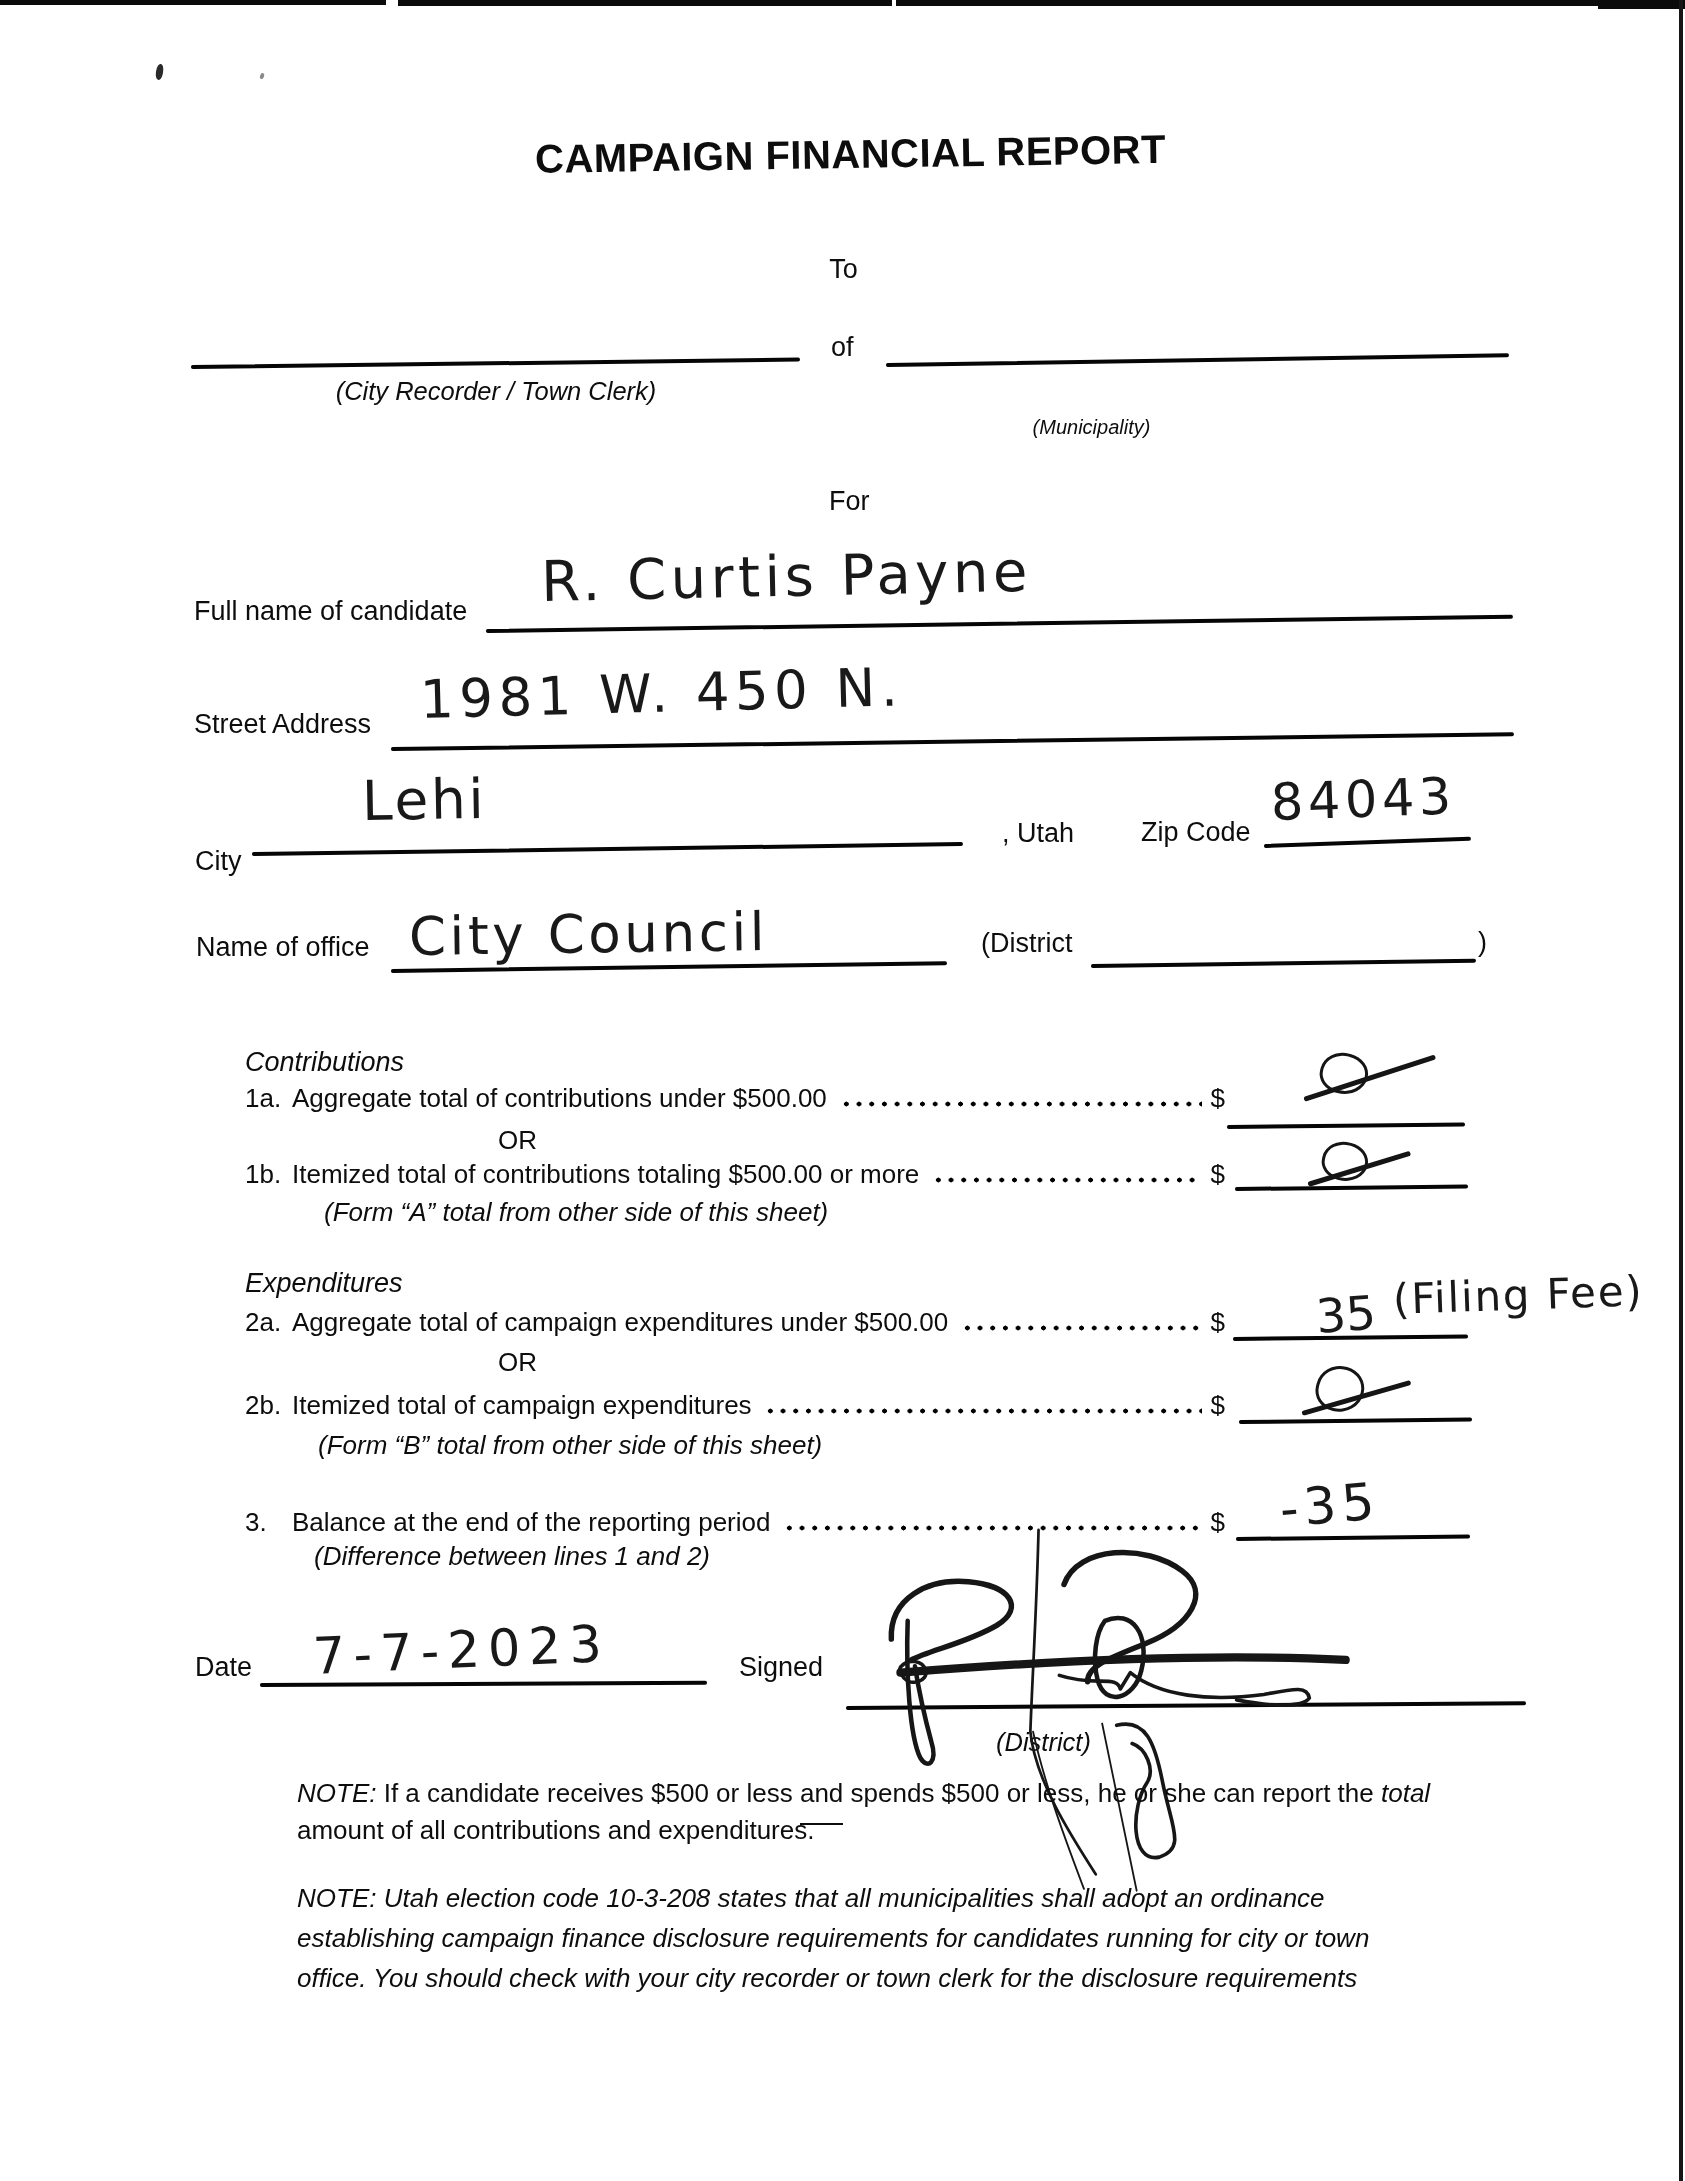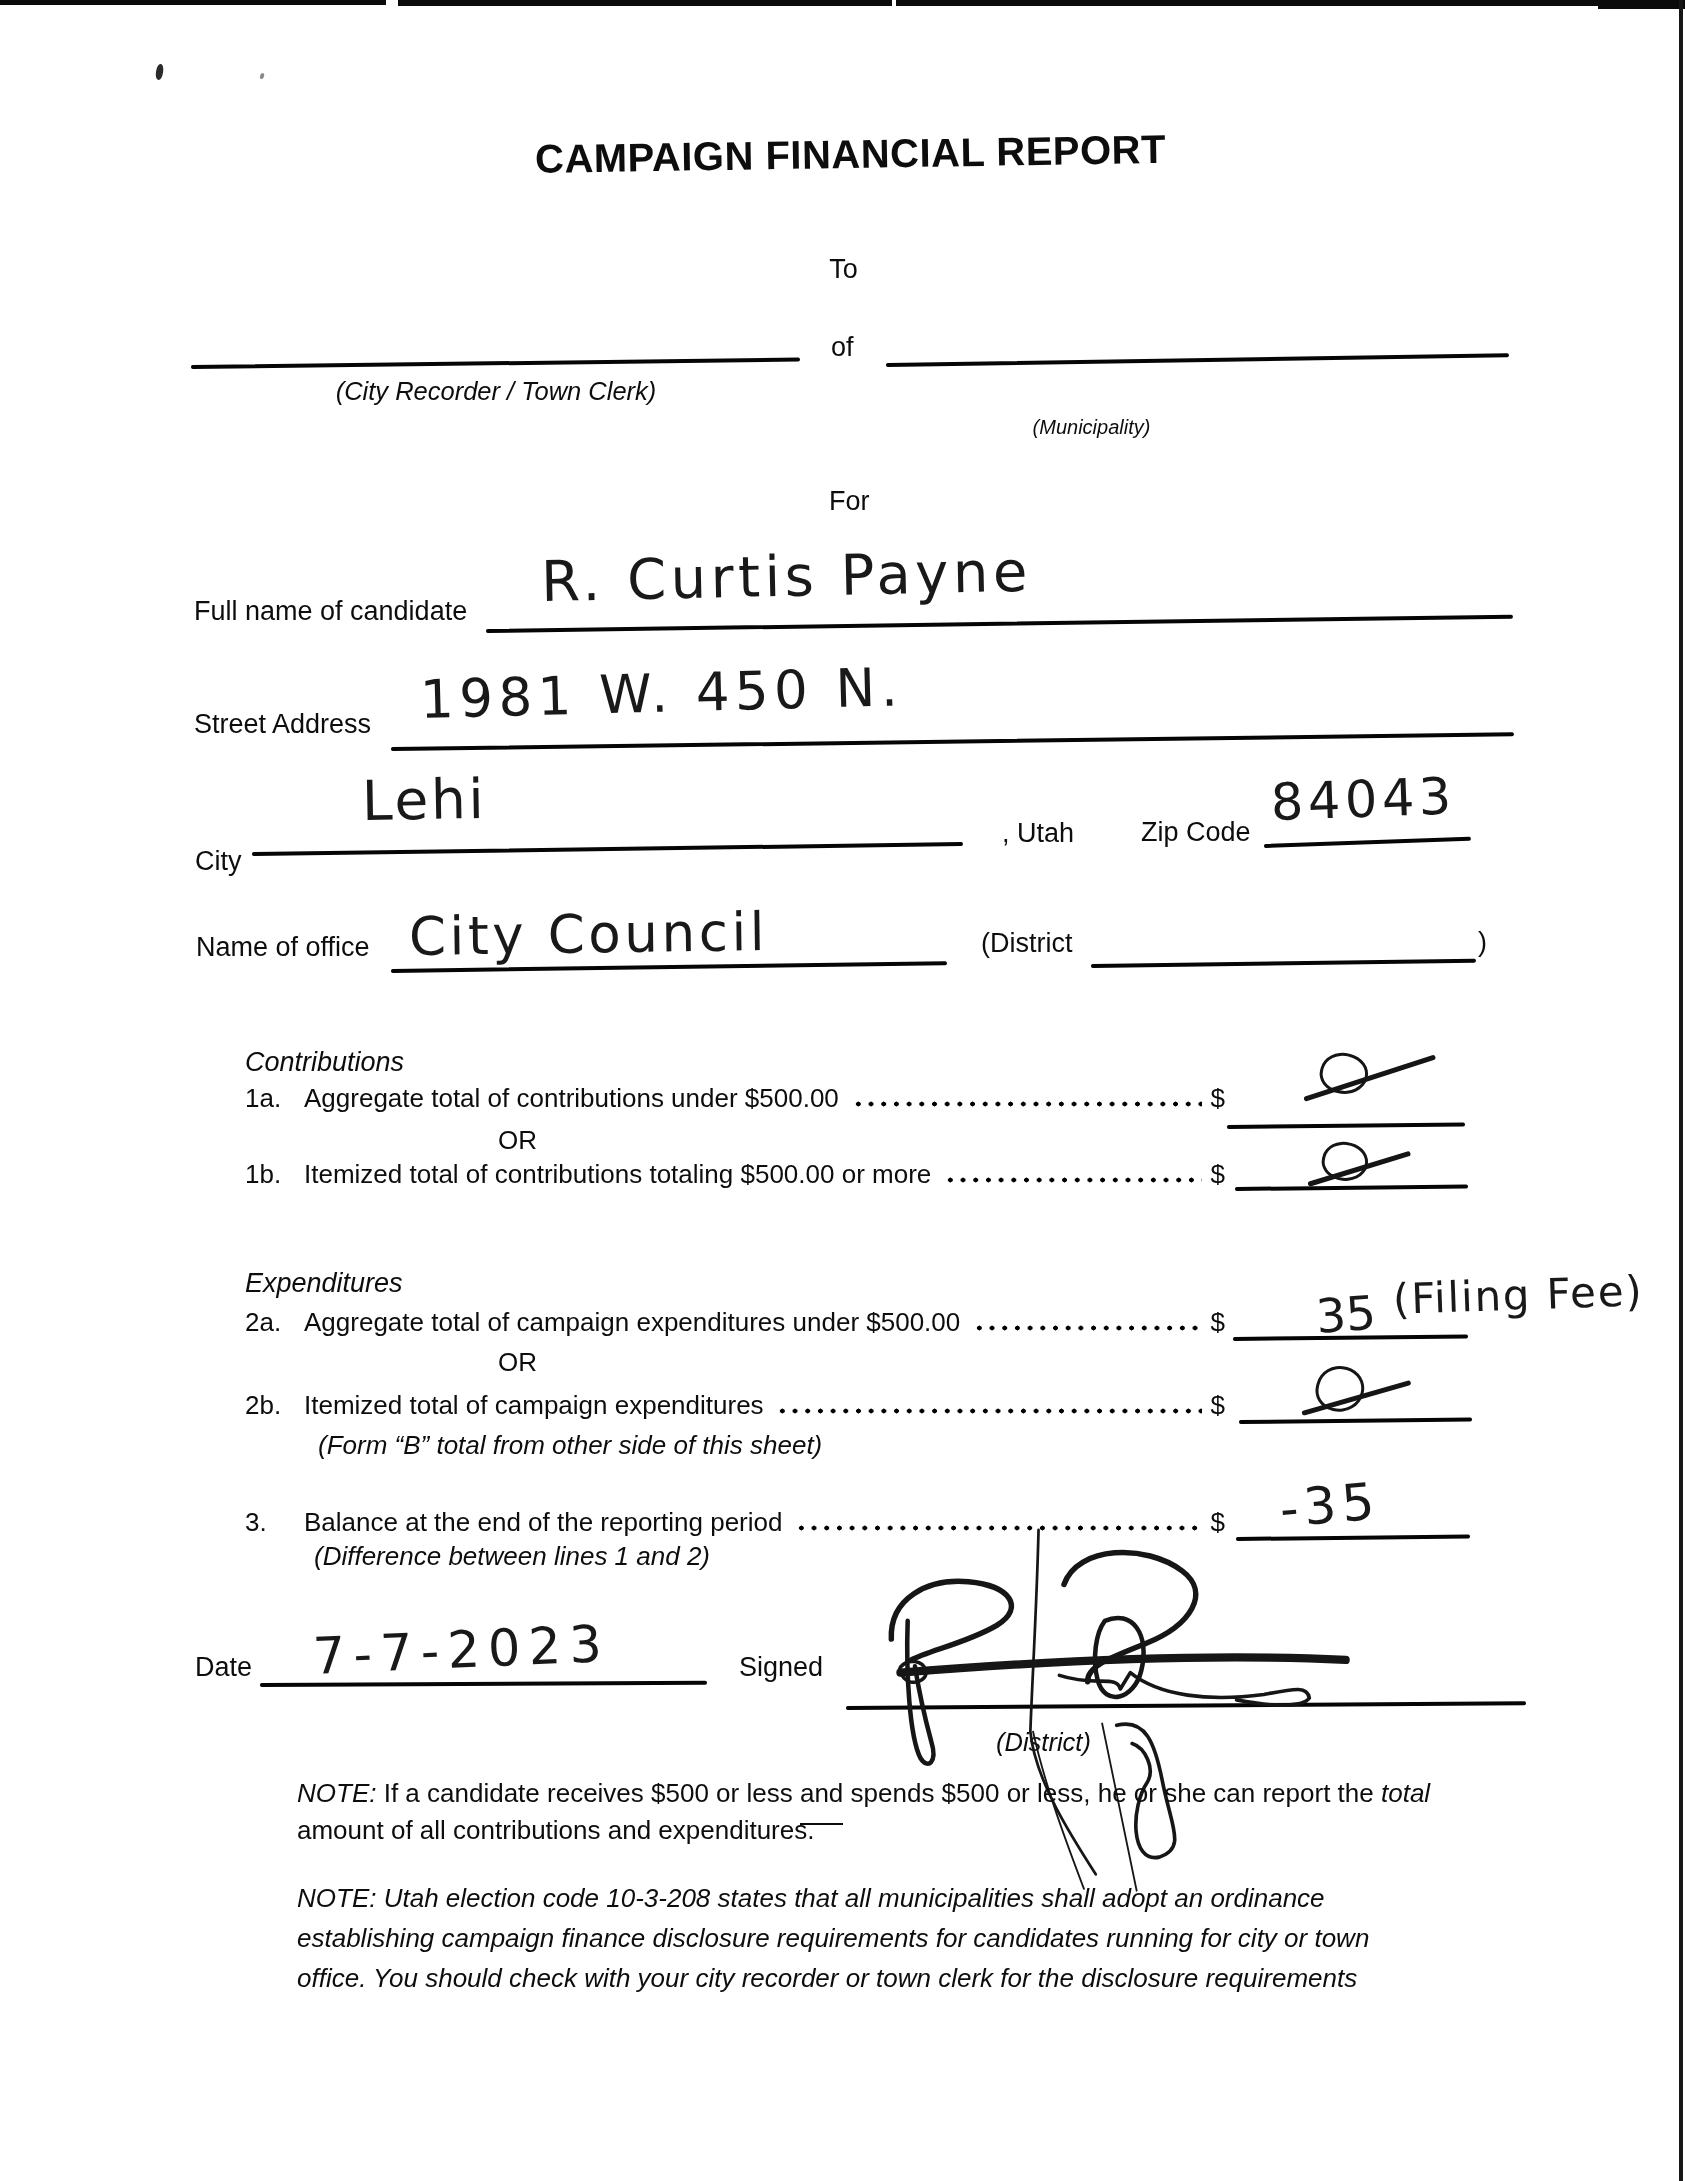--- a/index.html
+++ b/index.html
@@ -11,21 +11,21 @@
   .lbl{position:absolute; font-size:27px; line-height:33px; white-space:nowrap;}
   .small{font-size:26px;}
   .it{font-style:italic;}
   .bold{font-weight:bold;}
   .center{text-align:center;}
   .rule{position:absolute; background:#050505; height:2.7px; transform-origin:left center; border-radius:1.8px;}
   .rule.thick{height:3.6px;}
   
   .leader-row{position:absolute; display:flex; align-items:flex-end; font-size:26px; line-height:33px;}
   .leader-row .num{width:47px; flex:none;}
-  .leader-row .txt{white-space:nowrap; flex:none;margin-left:12px;}
+  .leader-row .txt{white-space:nowrap; flex:none;}
   .leader-row .dots{flex:1; height:5.5px; margin:0 9px 8.2px 12.7px; min-width:23.6px;
      background-image:radial-gradient(circle, #000 2.1px, transparent 2.5px);
      background-size:12.7px 5.5px; background-repeat:repeat-x; background-position:left center;}
   .leader-row .cur{flex:none;}
   
   .hw{position:absolute; font-family:"DejaVu Sans", sans-serif; color:#191919; white-space:nowrap; transform-origin:left center;}
   
   .zero{position:absolute;}
   .zero .oval{display:block; border:3.6px solid #151515; border-radius:52% 48% 55% 45%; transform:rotate(14deg);}
   .zero .slash{position:absolute; background:#151515; height:4.5px; border-radius:2.7px; transform-origin:left center;}
@@ -106,20 +106,21 @@
     <span class="dots"></span>
     <span class="cur">$</span>
   </div>
   <div class="rule thick" style="left:1235px; top:1187px; width:233px; transform:rotate(-0.6deg);"></div>
   <div class="zero" style="left:1322px; top:1142px;">
     <span class="sr">0</span>
     <span class="oval" style="width:40px; height:33px;"></span>
     <span class="slash" style="left:-14.5px; top:40px; width:107px; transform:rotate(-17deg);"></span>
   </div>
 
+  <div class="lbl it small" style="left:324px; top:1196px;">(Form “A” total from other side of this sheet)</div>
 
   <div class="lbl it" style="left:245px; top:1267px;">Expenditures</div>
 
   <div class="leader-row" style="left:245px; top:1306px; width:980px;">
     <span class="num">2a.</span>
     <span class="txt">Aggregate total of campaign expenditures under $500.00</span>
     <span class="dots"></span>
     <span class="cur">$</span>
   </div>
   <div class="rule thick" style="left:1233px; top:1337px; width:235px; transform:rotate(-0.6deg);"></div>

